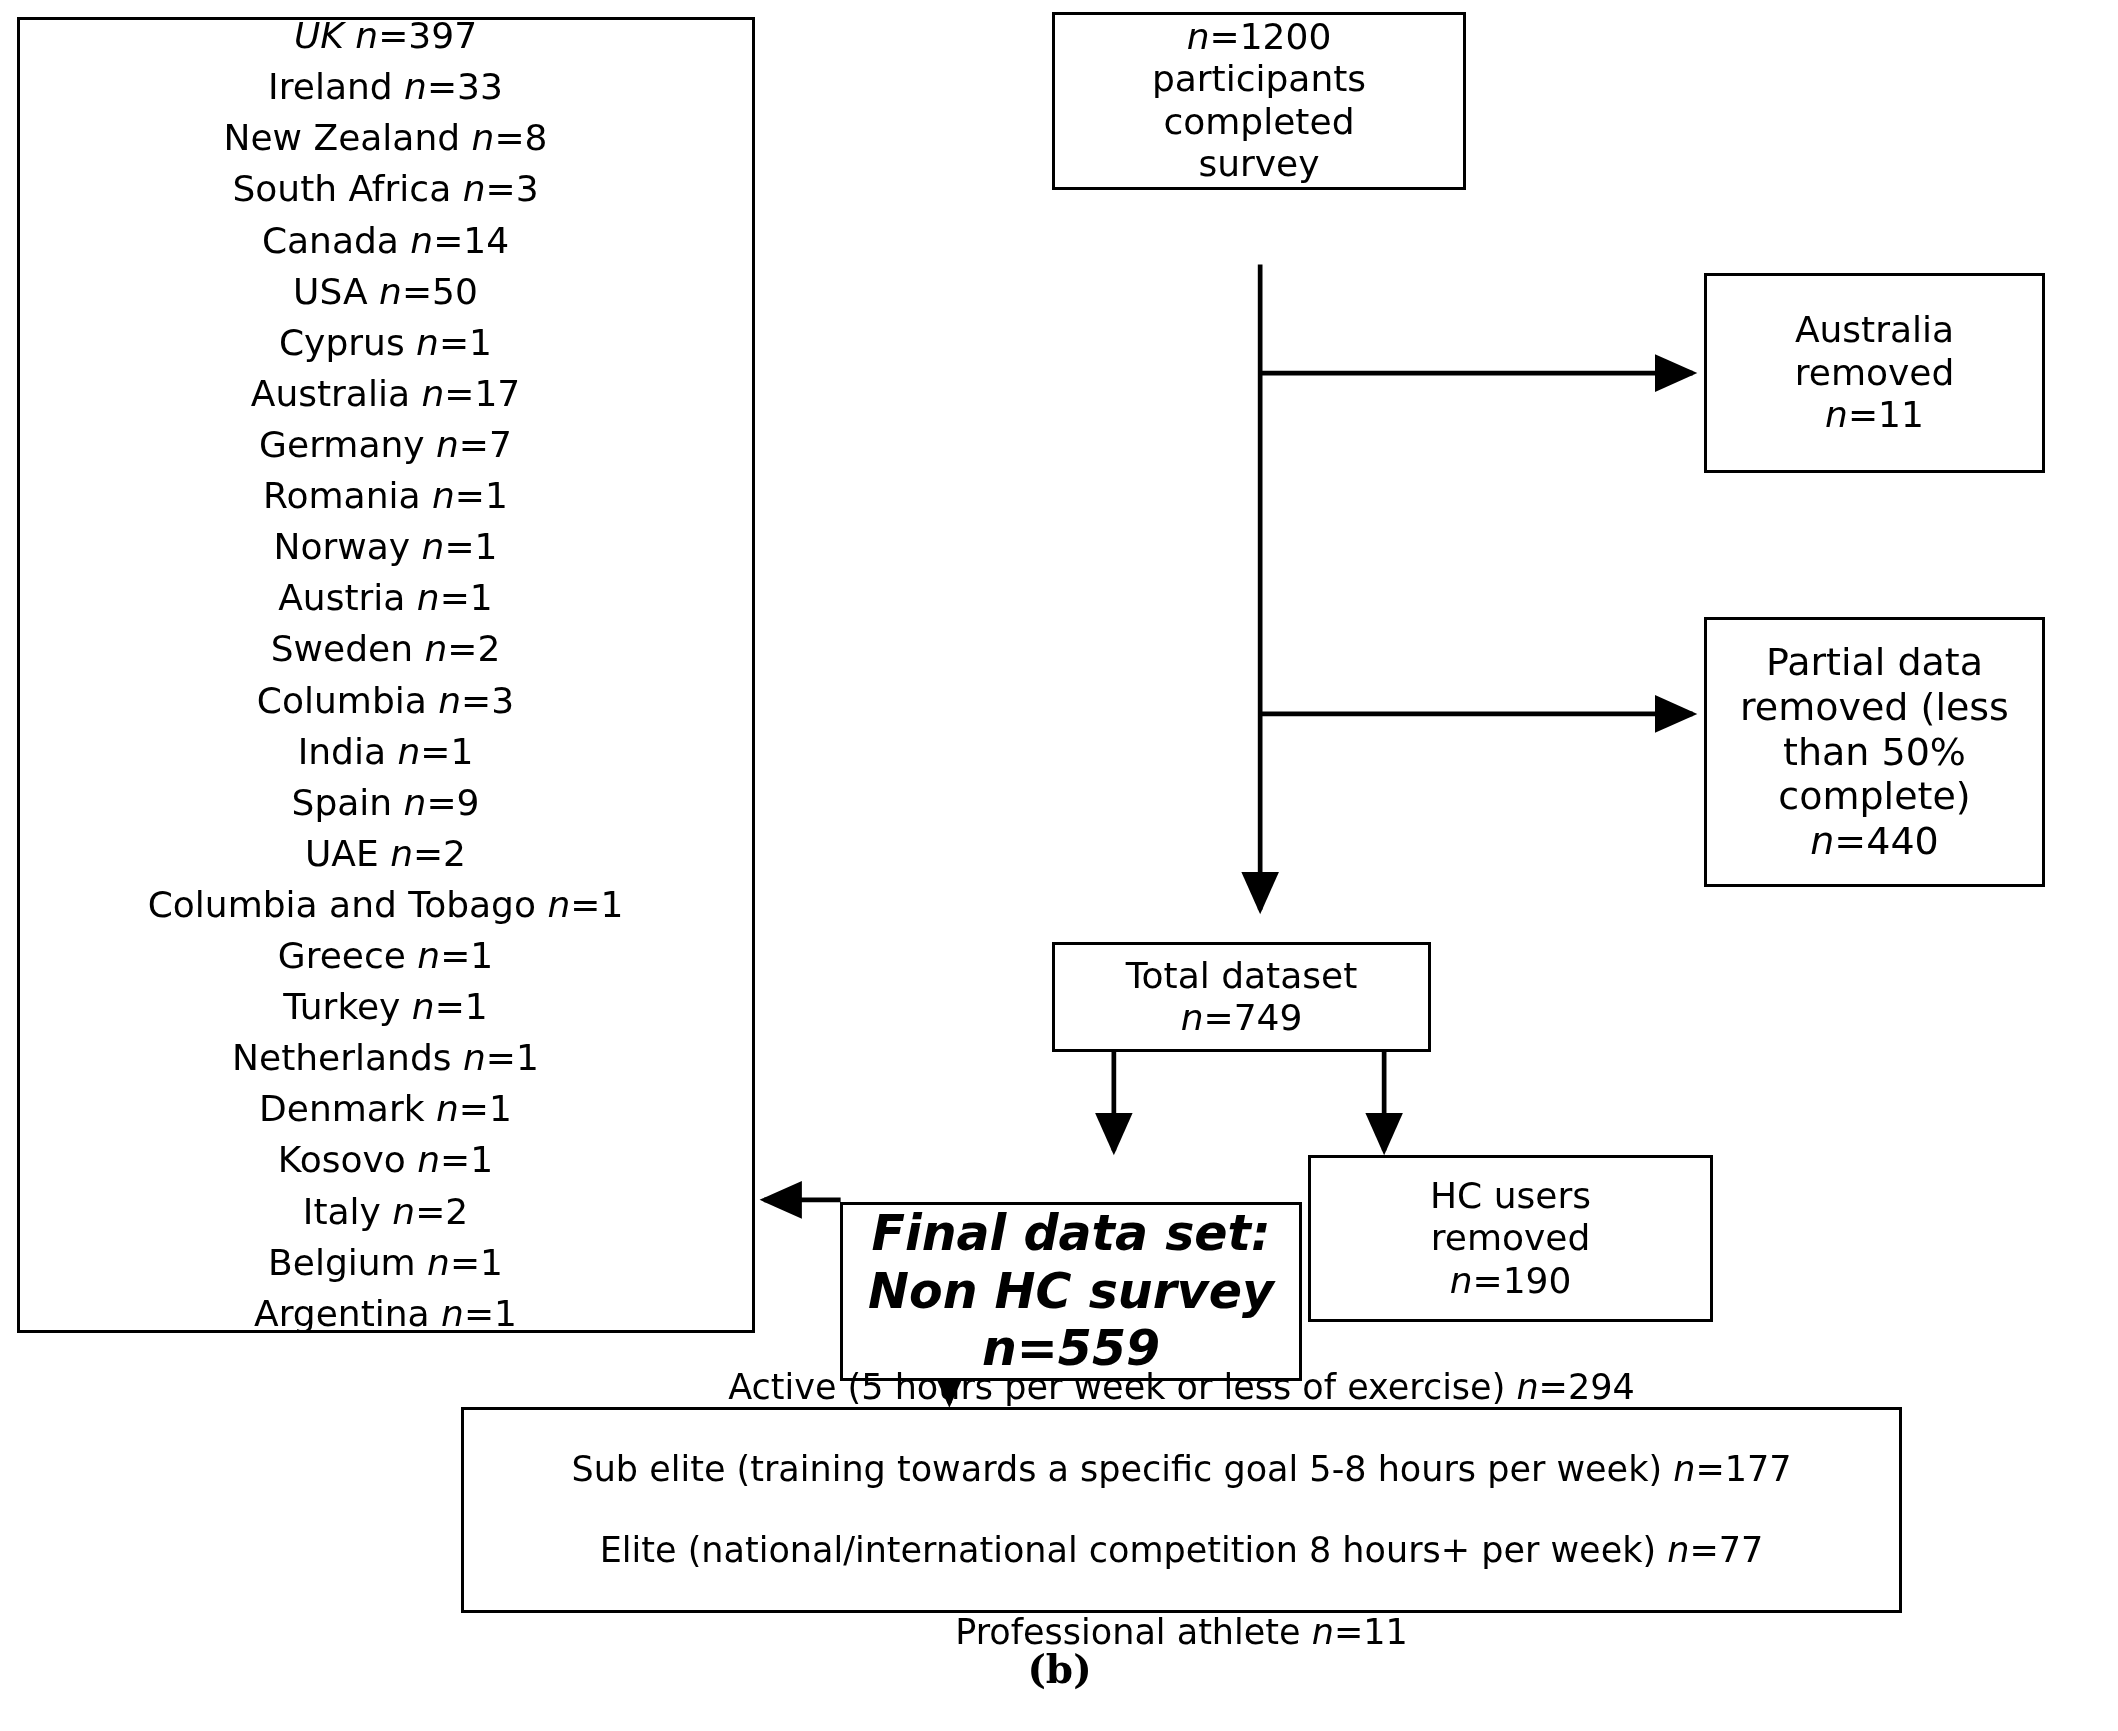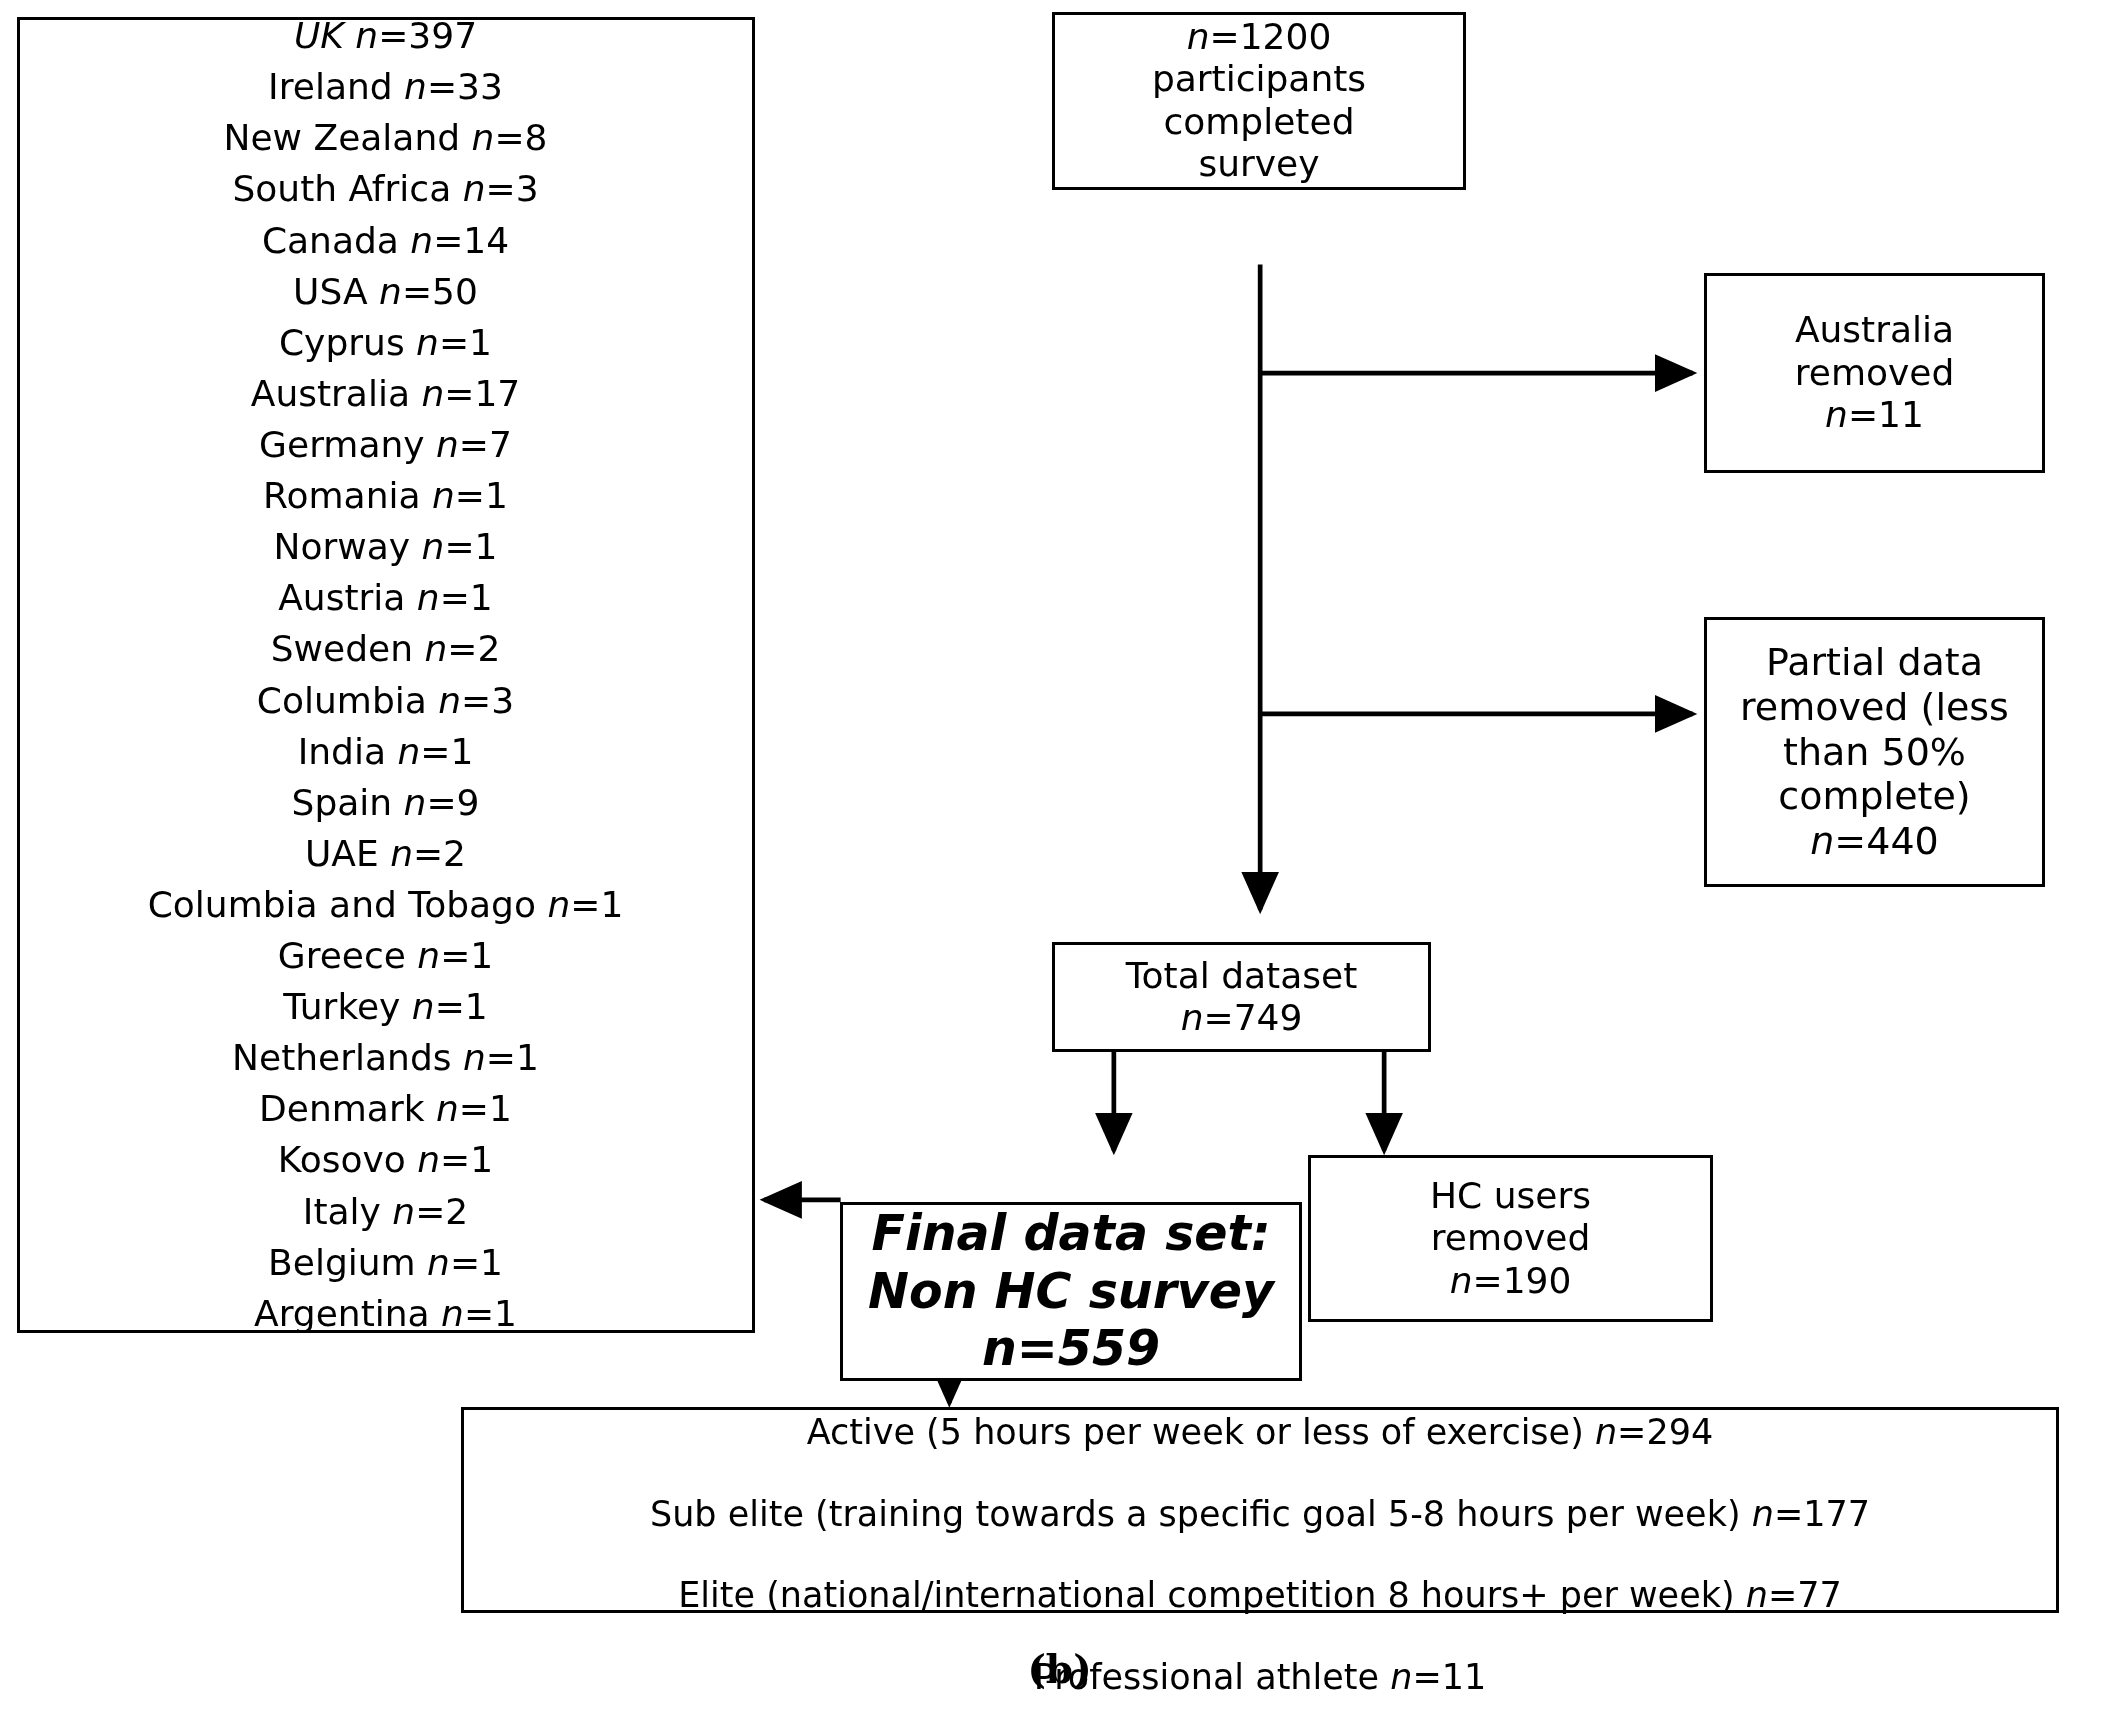--- a/index.html
+++ b/index.html
@@ -32,22 +32,22 @@
 
   
   #total-box{left:1052px;top:914px;width:379px;height:110px;font-size:36px;margin-top:28px;}
 
   
   #final-box{left:840px;top:1155px;width:462px;height:179px;font-size:49px;
              font-weight:bold;font-style:italic;margin-top:47px;}
   #hc-box{left:1308px;top:1155px;width:405px;height:167px;font-size:36px;}
 
   
-  #categories-box{left:461px;top:1407px;width:1598px;height:206px;font-size:35px;
-                  justify-content:space-between;gap:36px;}
+  #categories-box{left:461px;top:1407px;width:1441px;height:206px;font-size:35px;
+                  justify-content:center;gap:36px;}
   #categories-box div{white-space:nowrap;line-height:1.30;}
 
   
   #wires{position:absolute;left:0;top:0;width:2119px;height:1731px;pointer-events:none;}
 
   
   #panel-label{position:absolute;left:0;top:1646px;width:2119px;text-align:center;
                font-family:"DejaVu Serif","Liberation Serif",serif;
                font-weight:bold;font-size:39px;}
 </style>

